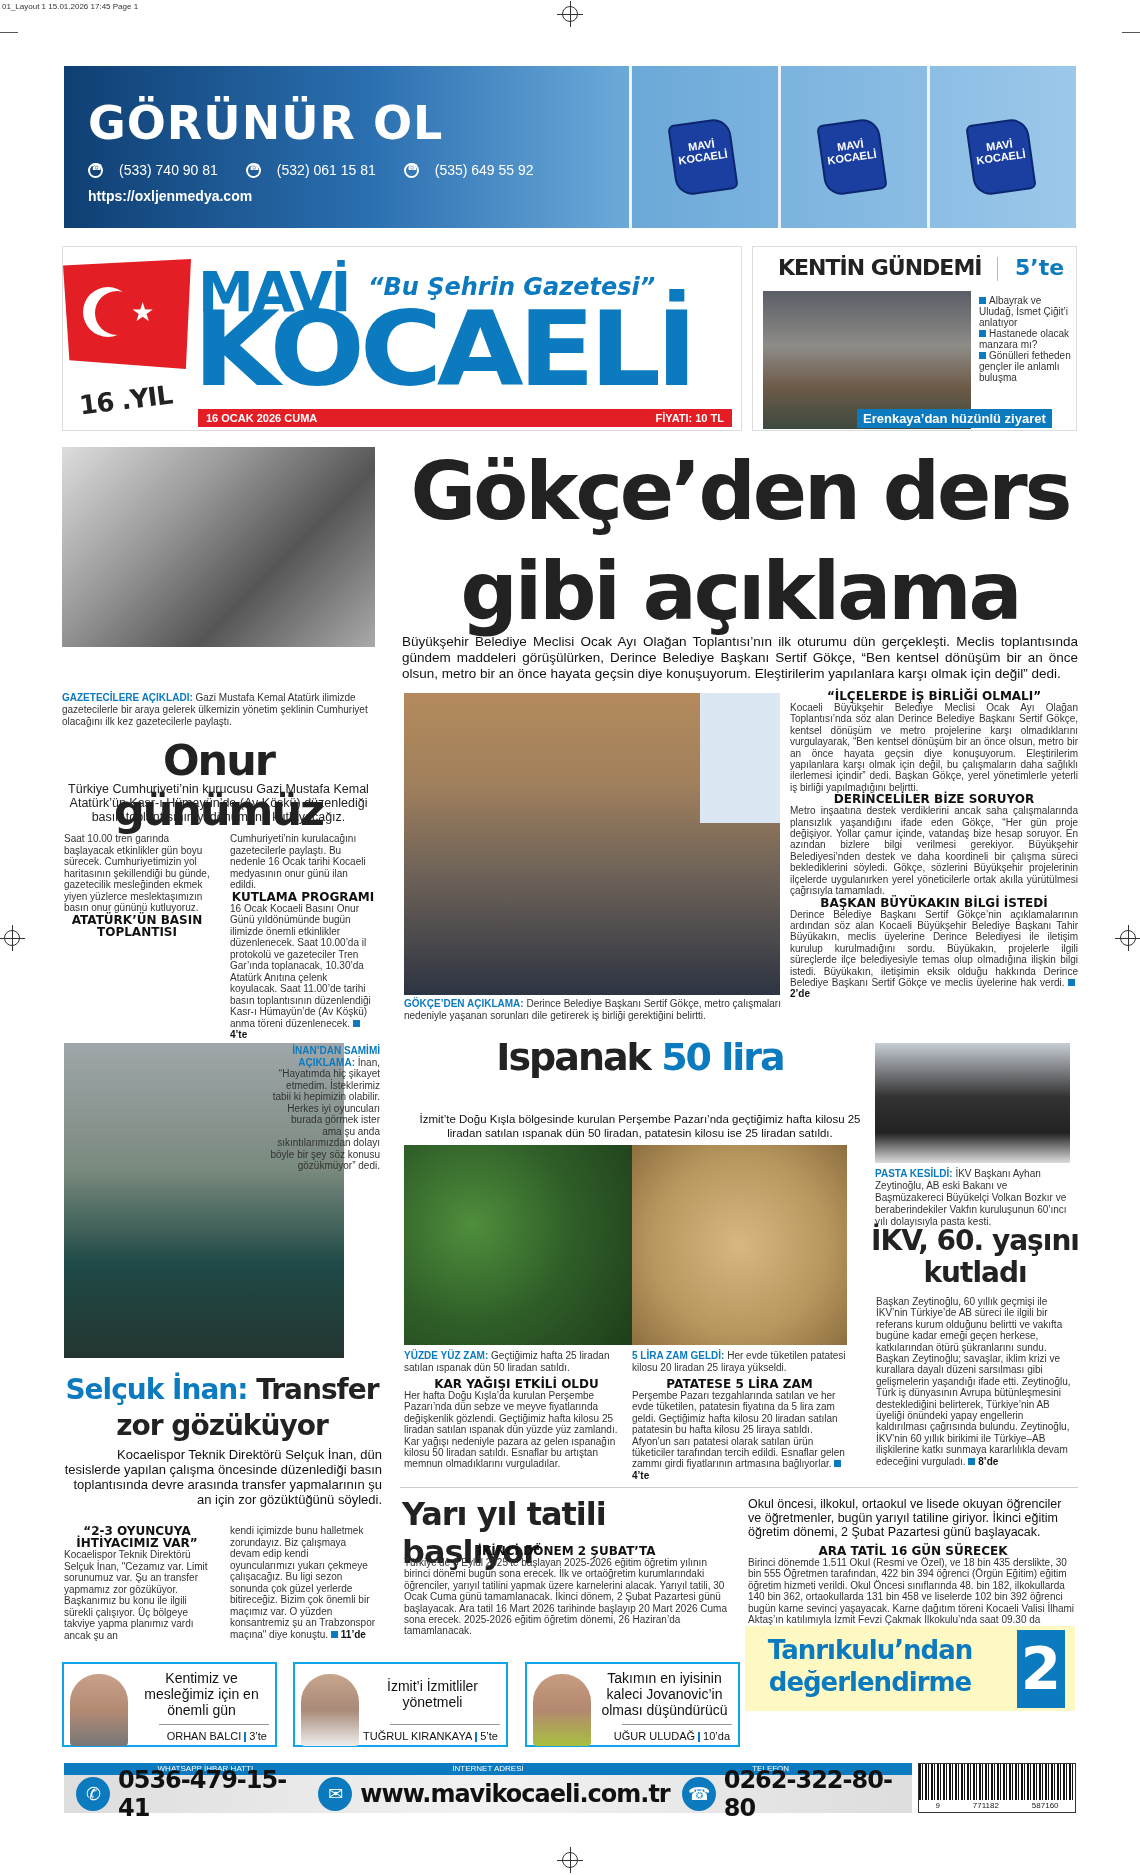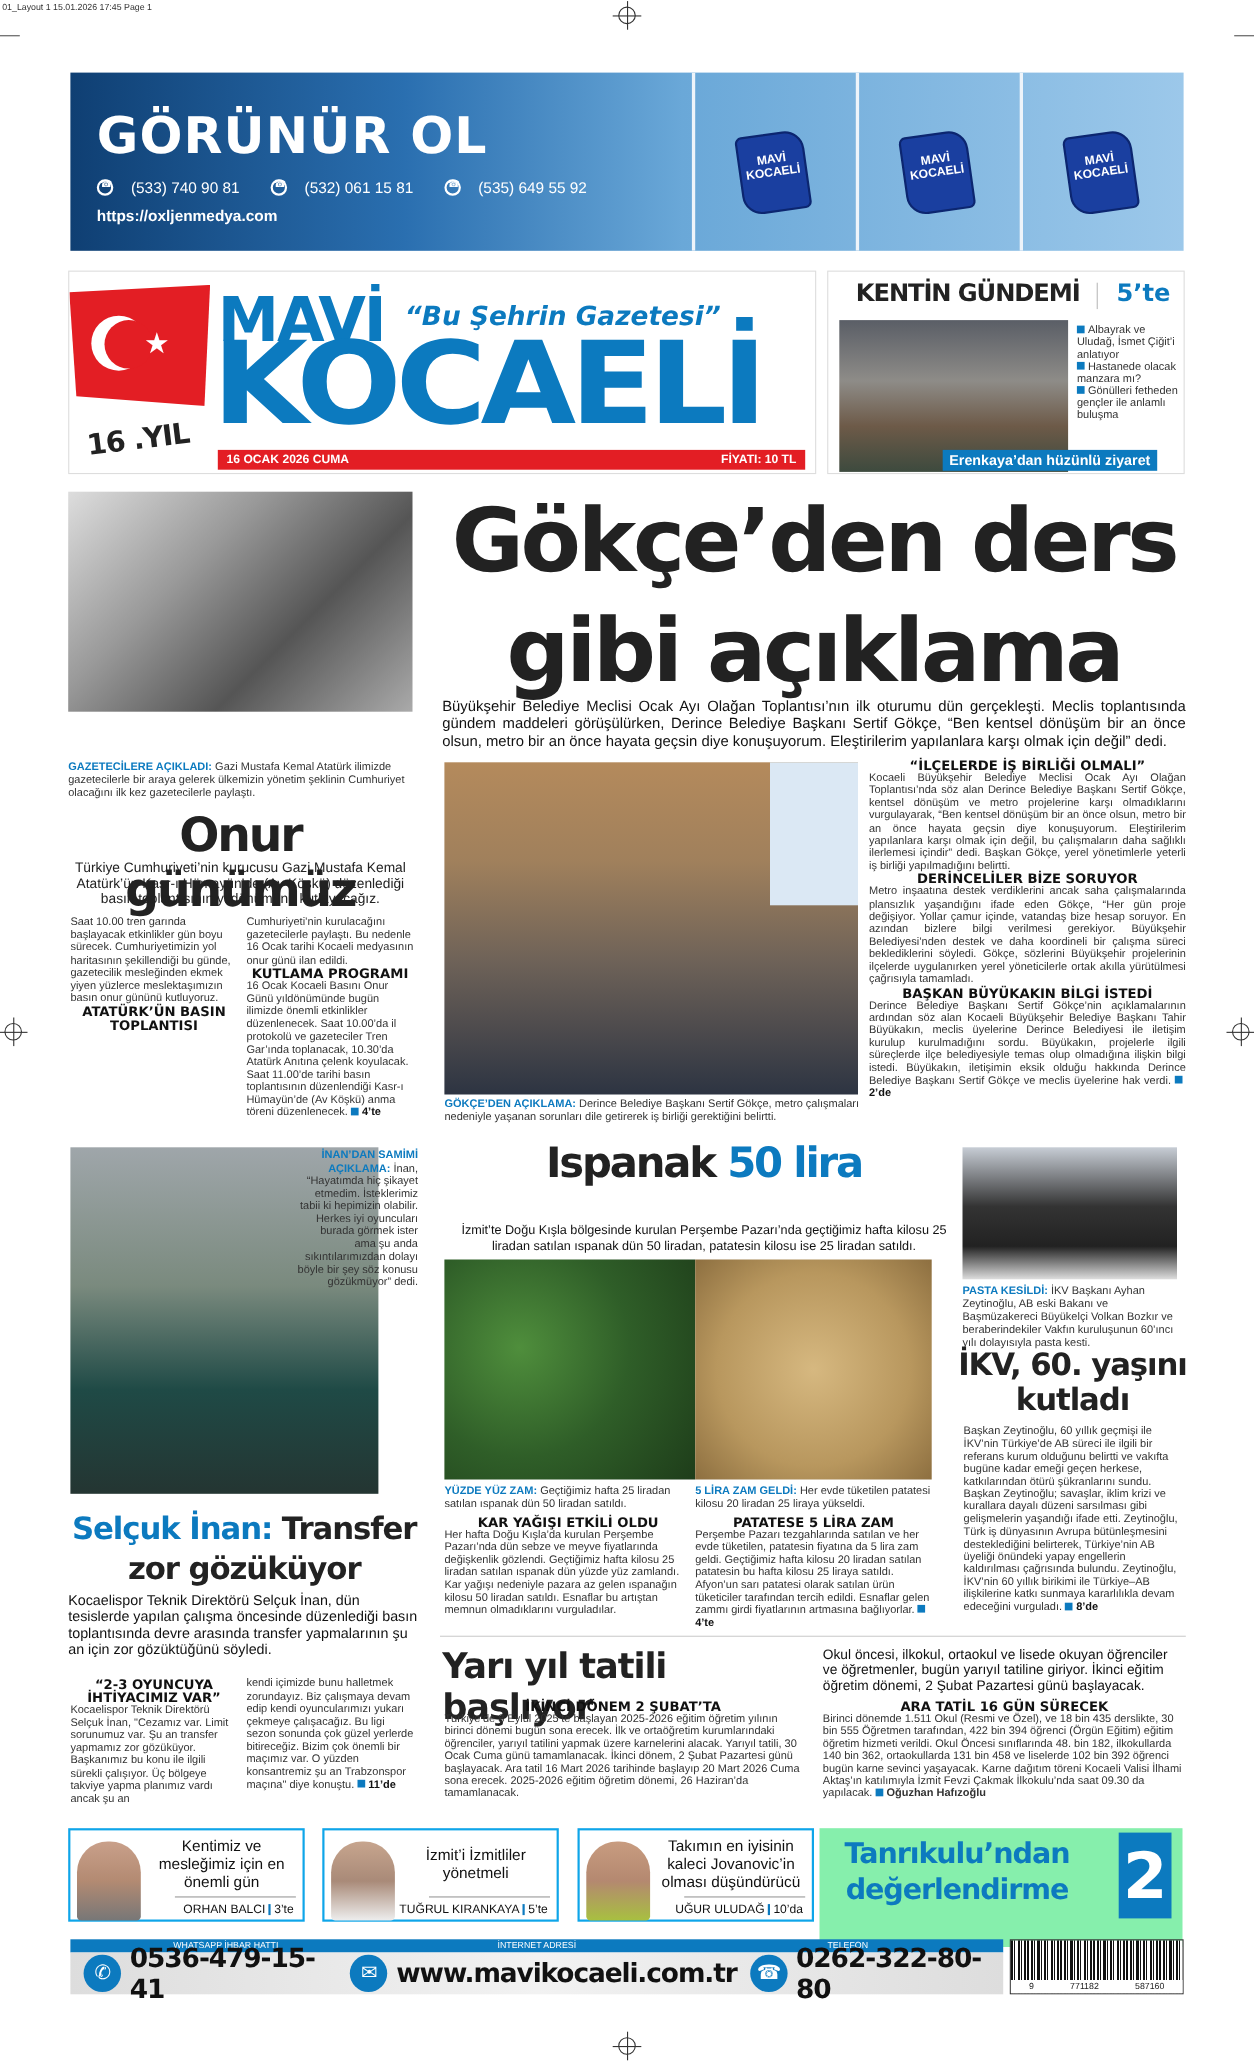--- a/index.html
+++ b/index.html
@@ -44,40 +44,40 @@
 .kg .list{left:226px;top:48px;width:95px;font-size:10px;line-height:11px;color:#333}
 .sq{display:inline-block;width:7px;height:7px;background:#0c7abf;margin-right:3px}
 .kg .cap{left:104px;top:162px;background:#0c7abf;color:#fff;font-size:13px;font-weight:bold;padding:2px 6px}
 
 
 .ata-photo{left:62px;top:447px;width:313px;height:200px;background:linear-gradient(135deg,#ddd 0%,#999 35%,#555 65%,#aaa 100%);filter:grayscale(1)}
 .caption{font-size:10px;line-height:12px;color:#333}
 .caption b{color:#0c7abf}
 .onur-title{left:62px;top:735px;width:313px;font-size:43px;font-weight:900;font-family:"DejaVu Sans",sans-serif;letter-spacing:-2px;text-align:center}
 .onur-sub{left:62px;top:782px;width:313px;font-size:12.5px;text-align:center;line-height:14px}
-.cols2{display:flex;gap:8px;font-size:10px;line-height:11.5px;color:#333}
+.cols2{display:flex;gap:20px;font-size:10px;line-height:11.5px;color:#333}
 .cols2 > div{flex:1}
 .subhd{font-weight:900;font-size:12px;text-align:center;color:#111;font-family:"DejaVu Sans",sans-serif;line-height:12px}
 .more{font-weight:bold;color:#111}
 
 
 .gokce-title{left:400px;top:442px;width:680px;font-size:80px;font-weight:900;font-family:"DejaVu Sans",sans-serif;letter-spacing:-3px;text-align:center;line-height:100px}
 .gokce-lead{left:402px;top:634px;width:676px;font-size:13.5px;line-height:16px;color:#111;text-align:justify}
 .gokce-photo{left:404px;top:693px;width:376px;height:302px;background:linear-gradient(180deg,#b48a5c 0%,#a0805c 30%,#6e6258 60%,#2d3442 100%)}
 .gokce-photo .board{position:absolute;right:0;top:0;width:80px;height:130px;background:#dbe8f4}
 .gokce-cap{left:404px;top:998px;width:380px}
 .gokce-body{left:790px;top:690px;width:288px;font-size:10px;line-height:11.4px;color:#333;text-align:justify}
 
 
 .inan-photo{left:64px;top:1043px;width:280px;height:315px;background:linear-gradient(180deg,#9fa6aa 0%,#7a8a7e 40%,#1f4a46 70%,#243532 100%)}
 .inan-cap{left:270px;top:1045px;width:110px;text-align:right;font-size:10px;line-height:11.5px;color:#333}
 .inan-cap b{color:#0c7abf}
 .inan-title{left:62px;top:1372px;width:320px;font-size:28px;font-weight:900;font-family:"DejaVu Sans",sans-serif;text-align:center;line-height:36px;letter-spacing:-1px}
 .inan-title .blue{color:#0c7abf}
-.inan-sub{left:62px;top:1447px;width:320px;font-size:13px;line-height:15px;text-align:left;color:#111}
+.inan-sub{left:62px;top:1447px;width:320px;font-size:13px;line-height:15px;text-align:right;color:#111}
 
 
 .isp-title{left:400px;top:1035px;width:480px;font-size:38px;font-weight:900;font-family:"DejaVu Sans",sans-serif;letter-spacing:-2px;text-align:center}
 .isp-title .blue{color:#0c7abf}
 .isp-lead{left:405px;top:1112px;width:470px;font-size:11.5px;line-height:14px;text-align:center;color:#111}
 .isp-ph1{left:404px;top:1145px;width:228px;height:200px;background:radial-gradient(circle at 30% 40%,#4f8e3c 0%,#2f5e28 50%,#1e3d1a 100%)}
 .isp-ph2{left:632px;top:1145px;width:215px;height:200px;background:radial-gradient(circle at 50% 50%,#d6b880 0%,#b8975e 60%,#8d6f40 100%)}
 .isp-cap1{left:404px;top:1350px;width:225px}
 .isp-cap2{left:632px;top:1350px;width:215px}
 .isp-b1{left:404px;top:1378px;width:225px;font-size:10px;line-height:11.4px;color:#333}
@@ -97,21 +97,21 @@
 .divider{background:#ccc;height:1px}
 
 
 .colbox{top:1662px;height:85px;border:2px solid #0ea5e9;background:#fff}
 .colbox .face{position:absolute;left:6px;top:10px;width:58px;height:72px;border-radius:28px 28px 4px 4px;background:linear-gradient(180deg,#c9a08a 0%,#b38a72 50%,#777 100%)}
 .colbox .t{position:absolute;left:70px;top:6px;right:6px;text-align:center;font-size:14px;line-height:16px;color:#111}
 .colbox .line{position:absolute;left:95px;right:6px;top:60px;height:1px;background:#999}
 .colbox .by{position:absolute;right:8px;top:66px;font-size:11px;color:#111}
 .colbox .by .pg{color:#111}
 .colbox .by .bar{display:inline-block;width:2px;height:10px;background:#0c7abf;margin:0 3px;vertical-align:middle}
-.tanri{left:745px;top:1662px;width:330px;height:108px;background:#86efac}
+.tanri{left:745px;top:1626px;width:330px;height:85px;background:#fef9c3}
 .tanri .t{position:absolute;left:10px;top:8px;width:230px;font-size:26px;font-weight:900;color:#0c7abf;text-align:center;line-height:32px;font-family:"DejaVu Sans",sans-serif;letter-spacing:-1px}
 .tanri .num{position:absolute;right:10px;top:4px;width:48px;height:78px;background:#0c7abf;color:#fff;font-size:58px;font-weight:900;text-align:center;line-height:78px;font-family:"DejaVu Sans",sans-serif}
 
 
 .foot-hd{left:64px;top:1763px;width:848px;height:12px;background:#0c7abf;display:flex;color:#fff;font-size:8px;font-weight:normal}
 .foot-hd span{flex:1;text-align:center;line-height:12px}
 .foot{left:64px;top:1775px;width:848px;height:38px;background:linear-gradient(90deg,#ddd,#f2f2f2,#ddd);display:flex;align-items:center}
 .foot .cell{flex:1;display:flex;align-items:center;gap:8px;padding-left:12px;font-size:24px;font-weight:900;font-family:"DejaVu Sans",sans-serif;letter-spacing:-1px;color:#111}
 .foot .ic{width:34px;height:34px;border-radius:50%;background:#0c7abf;color:#fff;font-size:18px;text-align:center;line-height:34px;flex-shrink:0}
 .barcode{left:918px;top:1763px;width:158px;height:50px;border:1px solid #333;background:repeating-linear-gradient(90deg,#111 0 2px,#fff 2px 3px,#111 3px 4px,#fff 4px 6px)}

